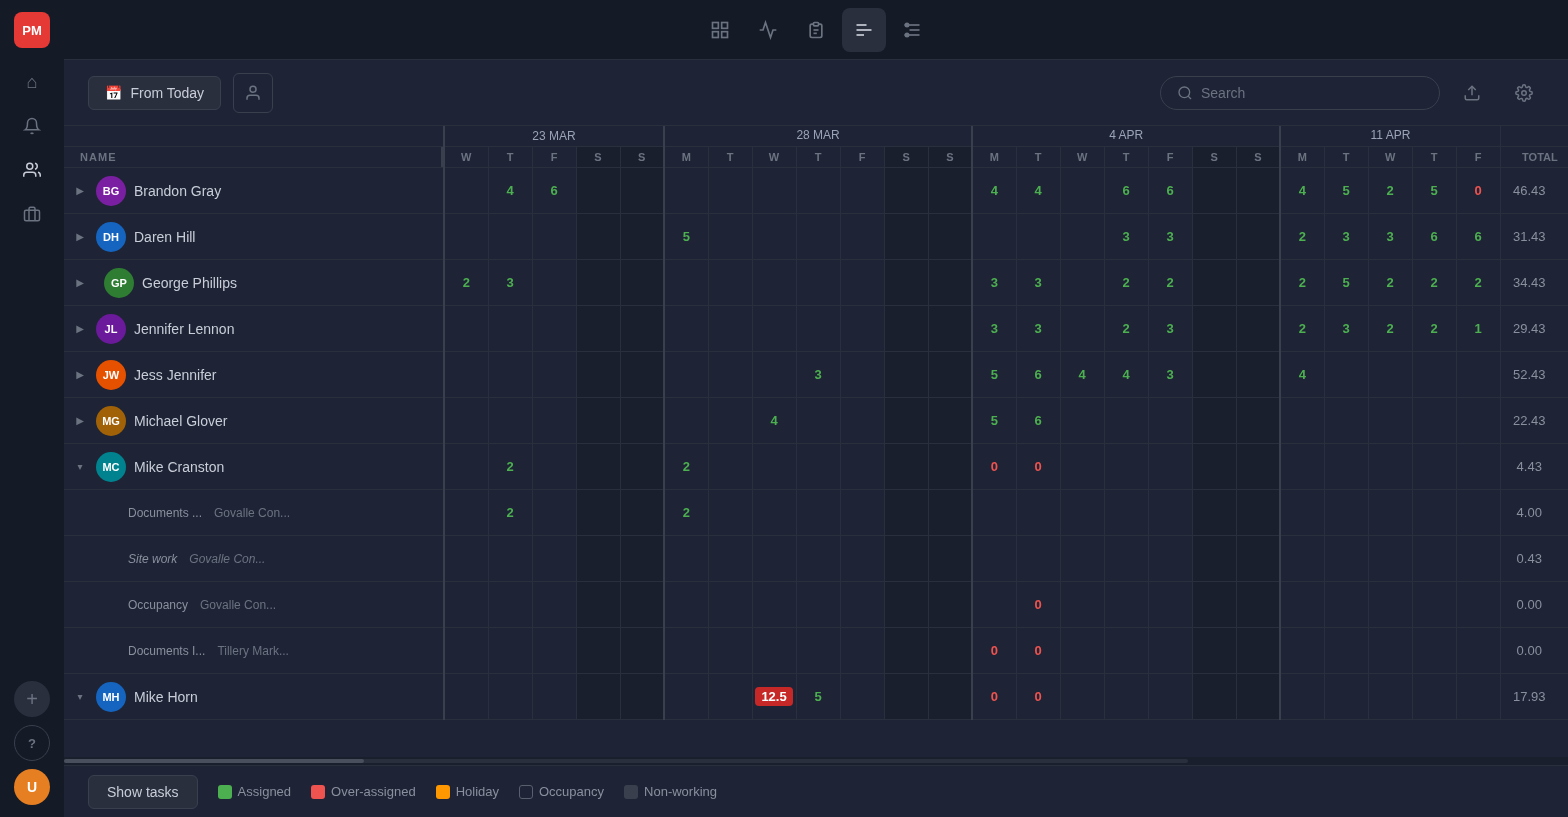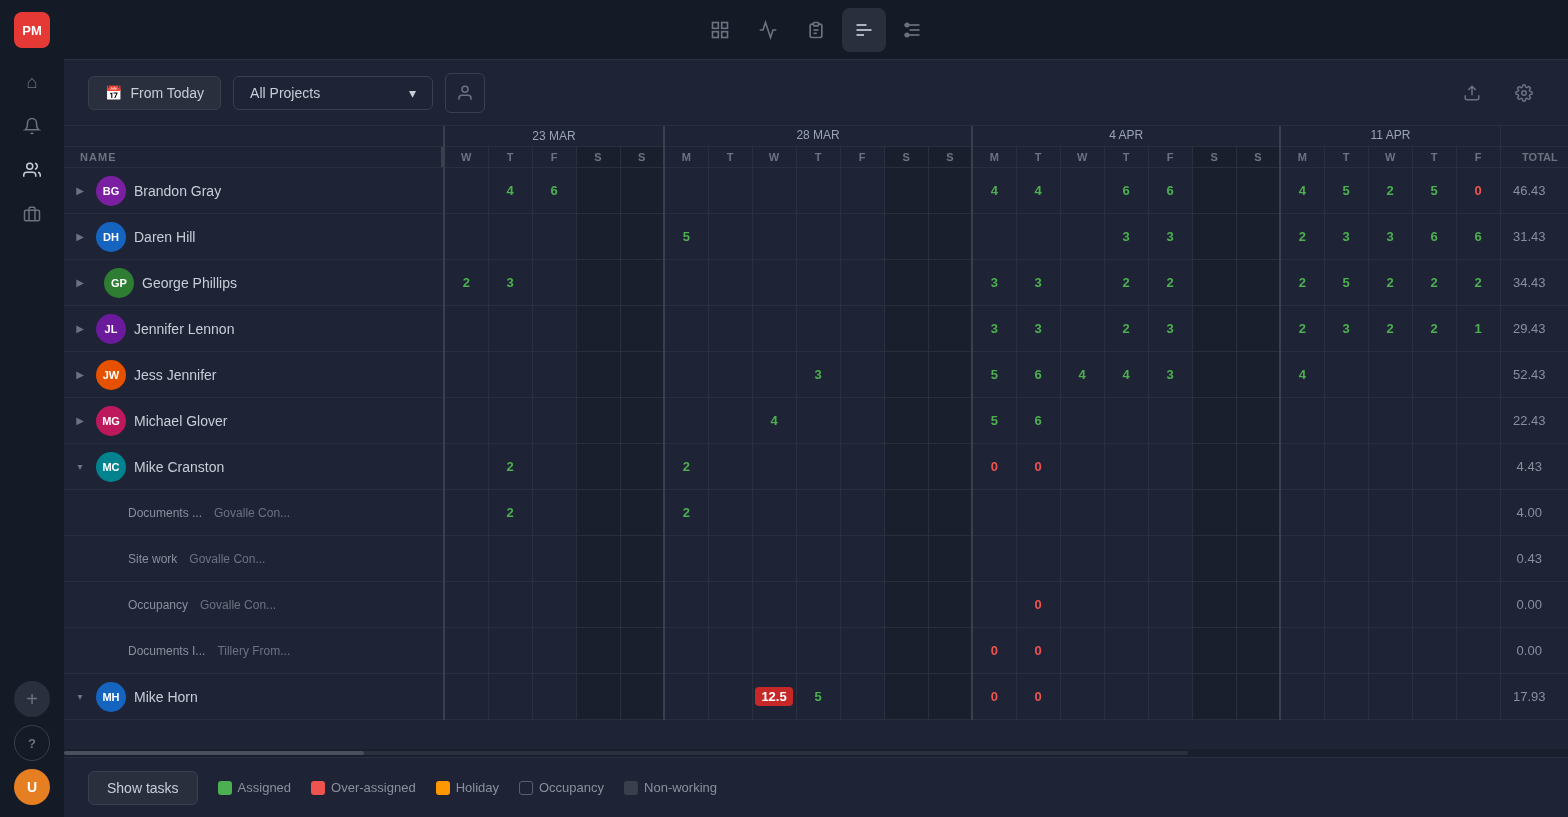--- a/index.html
+++ b/index.html
@@ -252,21 +252,21 @@
       padding-right: 12px;
       color: #8a8f9e;
       font-size: 13px;
       background: #1e2435;
     }
     .num-green { color: #4caf50; font-weight: 600; }
     .num-zero { color: #ef5350; font-weight: 600; }
 
     
     .footer {
-      height: 60px;
+      height: 52px;
       background: #1e2435;
       display: flex;
       align-items: center;
       padding: 0 24px;
       gap: 20px;
       border-top: 1px solid #2a2f3e;
       flex-shrink: 0;
     }
     .show-tasks-btn {
       background: #2a2f3e;
@@ -407,34 +407,37 @@
       </svg>
     </div>
   </div>
 
   <div class="toolbar">
     <button class="btn-from-today">
       <span>📅</span>
       <span>From Today</span>
     </button>
 
-    <div class="select-projects">
-      <span>All Projects</span>
-      <span class="chevron">▾</span>
-    </div>
 
     <div class="person-btn">
       <svg width="18" height="18" viewBox="0 0 24 24" fill="none" stroke="currentColor" stroke-width="2">
         <path d="M20 21v-2a4 4 0 0 0-4-4H8a4 4 0 0 0-4 4v2"></path>
         <circle cx="12" cy="7" r="4"></circle>
       </svg>
     </div>
 
     <div class="toolbar-spacer"></div>
 
+    <div class="search-box">
+      <svg width="16" height="16" viewBox="0 0 24 24" fill="none" stroke="currentColor" stroke-width="2">
+        <circle cx="11" cy="11" r="8"></circle>
+          <line x1="21" y1="21" x2="16.65" y2="16.65"></line>
+      </svg>
+      <span>Search</span>
+    </div>
 
     <div class="icon-btn">
       <svg width="18" height="18" viewBox="0 0 24 24" fill="none" stroke="currentColor" stroke-width="2">
         <path d="M21 15v4a2 2 0 0 1-2 2H5a2 2 0 0 1-2-2v-4"></path>
         <polyline points="17 8 12 3 7 8"></polyline>
         <line x1="12" y1="3" x2="12" y2="15"></line>
       </svg>
     </div>
     <div class="icon-btn">
       <svg width="18" height="18" viewBox="0 0 24 24" fill="none" stroke="currentColor" stroke-width="2">
@@ -694,21 +697,21 @@
               <td></td>
               <td></td>
               <td></td>
               <td></td>
               <td class="total-cell">52.43</td>
             </tr>
             <tr class="gantt-row">
               <td class="name-cell">
       <div class="name-cell-inner">
         <span class="expand-btn">▶</span>
-        <div class="avatar-circle" style="background:#be185d;">MG</div>
+        <div class="avatar-circle" style="background:#a16207;">MG</div>
         <span class="person-name">Michael Glover</span>
       </div>
               </td>
               <td style="border-left: 2px solid rgb(58, 63, 78);"></td>
               <td></td>
               <td></td>
               <td class="weekend"></td>
               <td class="weekend"></td>
               <td style="border-left: 2px solid rgb(58, 63, 78);"></td>
               <td></td>
@@ -793,21 +796,21 @@
               <td class="weekend"></td>
               <td style="border-left: 2px solid rgb(58, 63, 78);"></td>
               <td></td>
               <td></td>
               <td></td>
               <td></td>
               <td class="total-cell">4.00</td>
             </tr>
             <tr class="gantt-row">
               <td class="name-cell">
-      <div class="name-cell-inner" style="padding-left:56px;">
+      <div class="name-cell-inner" style="padding-left:56px;font-style:italic;">
         <span class="task-sub-name">Site work</span>
         <span class="task-sub-name" style="color:#6b7280; margin-left:4px;">Govalle Con...</span>
       </div>
               </td>
               <td style="border-left: 2px solid rgb(58, 63, 78);"></td>
               <td></td>
               <td></td>
               <td class="weekend"></td>
               <td class="weekend"></td>
               <td style="border-left: 2px solid rgb(58, 63, 78);"></td>
@@ -861,21 +864,21 @@
               <td></td>
               <td></td>
               <td></td>
               <td></td>
               <td class="total-cell">0.00</td>
             </tr>
             <tr class="gantt-row">
               <td class="name-cell">
       <div class="name-cell-inner" style="padding-left:56px;">
         <span class="task-sub-name">Documents I...</span>
-        <span class="task-sub-name" style="color:#6b7280; margin-left:4px;">Tillery From...</span>
+        <span class="task-sub-name" style="color:#6b7280; margin-left:4px;">Tillery Mark...</span>
       </div>
               </td>
               <td style="border-left: 2px solid rgb(58, 63, 78);"></td>
               <td></td>
               <td></td>
               <td class="weekend"></td>
               <td class="weekend"></td>
               <td style="border-left: 2px solid rgb(58, 63, 78);"></td>
               <td></td>
               <td></td>

